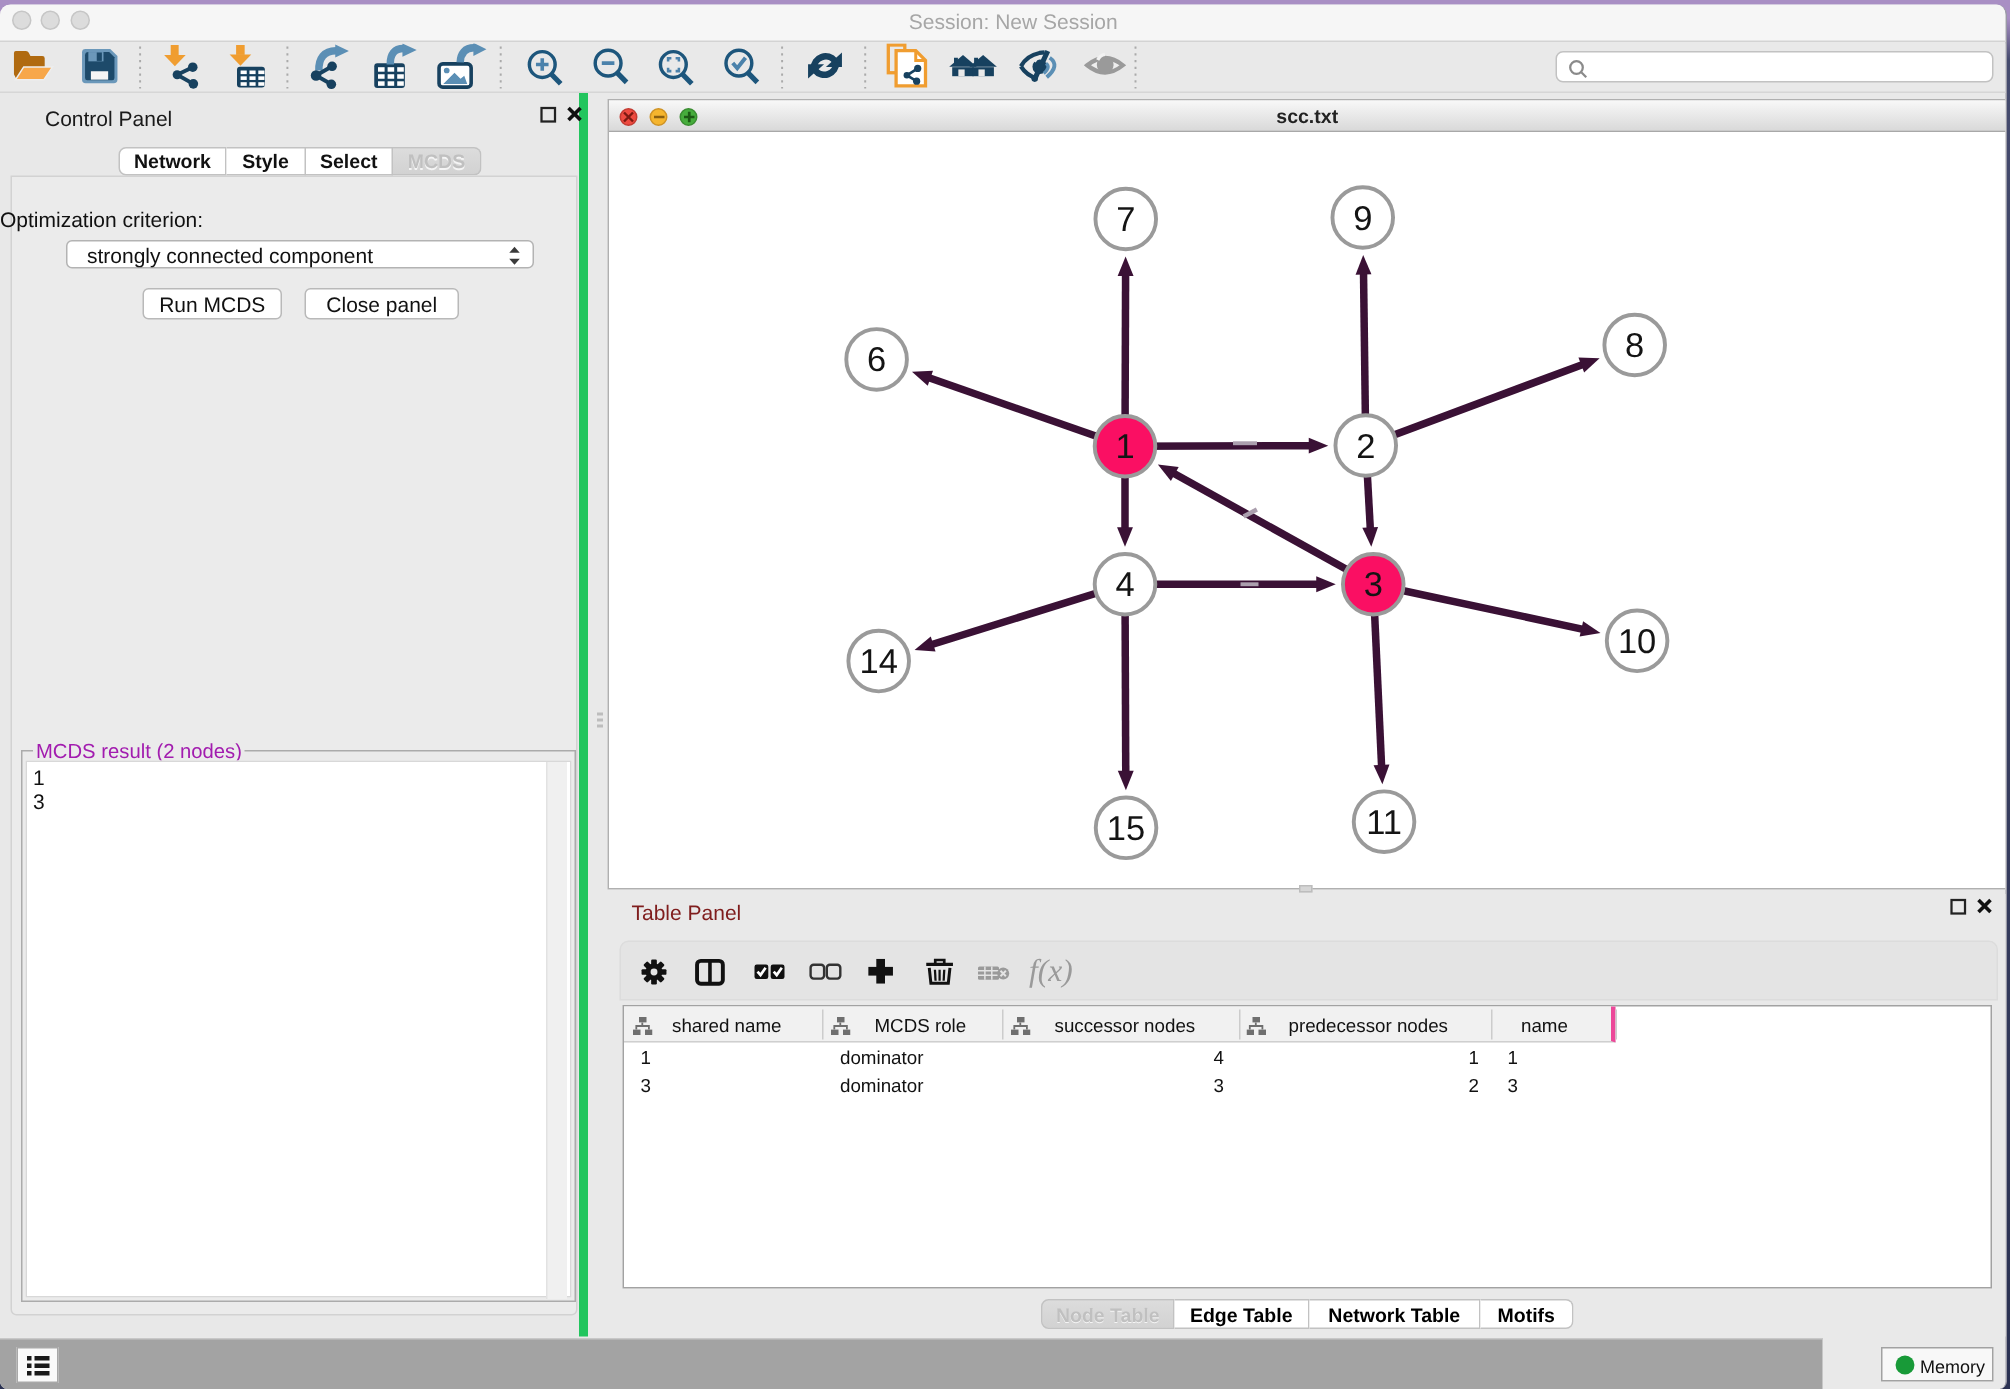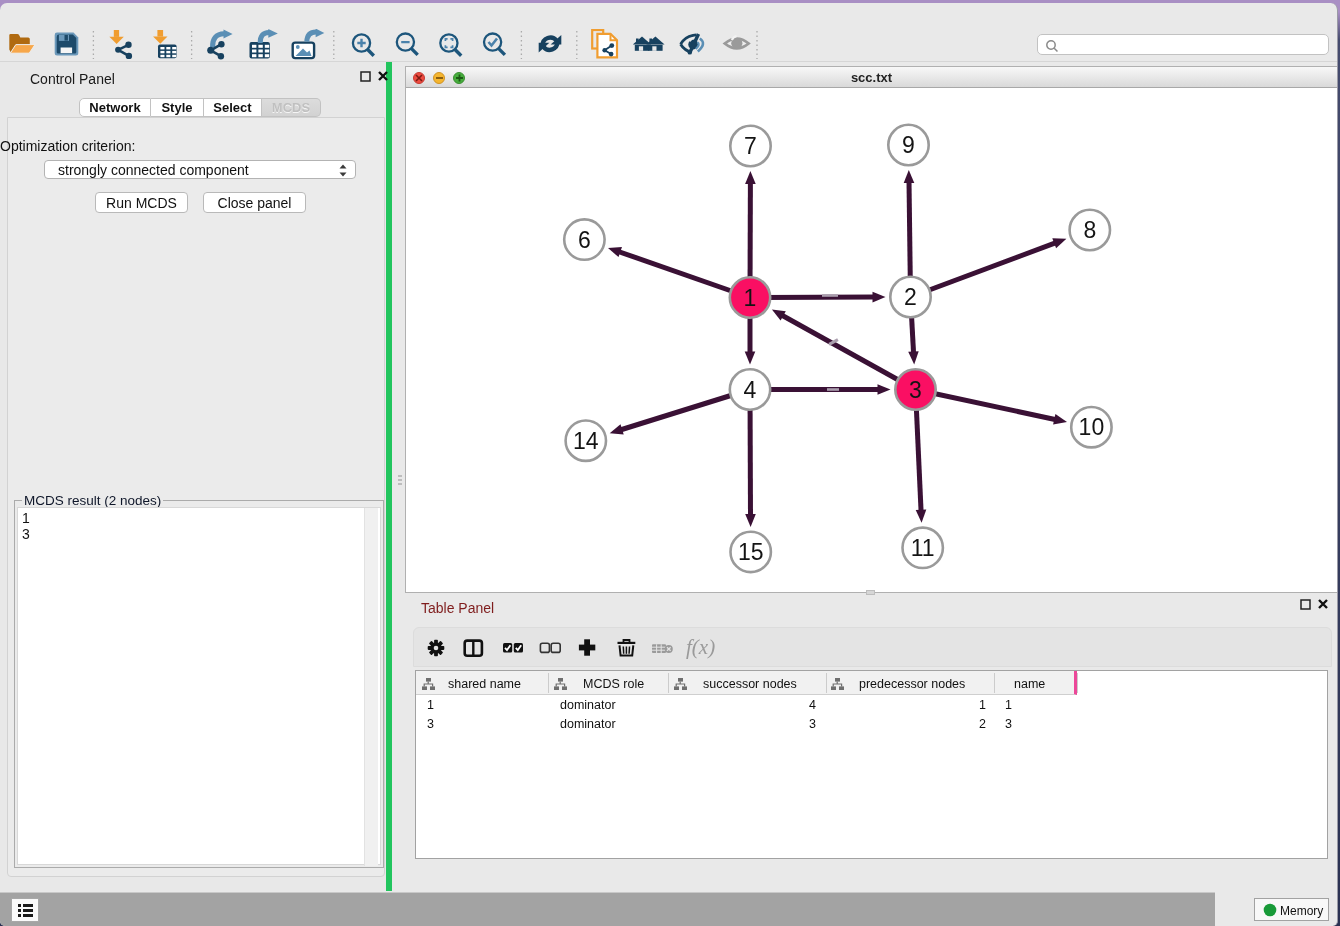--- a/index.html
+++ b/index.html
@@ -16,21 +16,21 @@
 #cp-content{position:absolute;left:7px;top:55px;width:378px;height:760px;background:#ebebeb;border:1px solid #d2d2d2;border-radius:0 0 4px 4px}
 .tabstrip{position:absolute;display:flex;font-size:13px;font-weight:bold;color:#111}
 .tab{background:#fff;border:1px solid #c2c2c2;border-left:none;display:flex;align-items:center;justify-content:center}
 .tab.first{border-left:1px solid #c2c2c2;border-radius:5px 0 0 5px}
 .tab.last{border-radius:0 5px 5px 0}
 .tab.gray{background:linear-gradient(#dcdcdc,#d2d2d2);color:#c0c0c0;text-shadow:0 1px 0 #f5f5f5}
 #opt-label{position:absolute;left:0;top:76px;width:392px;text-align:left;font-size:14px;color:#111}
 #dropdown{position:absolute;left:44px;top:98px;width:312px;height:19px;background:#fff;border:1px solid #b3b3b3;border-radius:4px;font-size:14px;color:#111;line-height:18px;padding-left:13px}
 .btn{position:absolute;height:21px;background:#fff;border:1px solid #b9b9b9;border-radius:4px;font-size:14px;color:#111;text-align:center;line-height:20px}
 #fieldset{position:absolute;left:14px;top:438px;width:370px;height:368px;border:1px solid #ababab}
-#fieldset-legend{position:absolute;left:7px;top:-8px;background:#ebebeb;padding:0 2px;font-size:13.5px;color:#0f172a}
+#fieldset-legend{position:absolute;left:7px;top:-8px;background:#ebebeb;padding:0 2px;font-size:13.5px;color:#a21caf}
 #mcds-white{position:absolute;left:2px;top:6px;width:364px;height:358px;background:#fff;border:1px solid #d8d8d8;font-size:14px;color:#111}
 #mcds-sb{position:absolute;right:2px;top:0px;width:14px;height:358px;background:#f0f0f0;border-left:1px solid #e2e2e2}
 
 #netwin{position:absolute;left:405px;top:63px;width:933px;height:527px;border:1px solid #b0b0b0;background:#fff}
 #net-titlebar{position:absolute;left:0;top:0;width:931px;height:21px;background:linear-gradient(#f8f8f8,#d9d9d9);border-bottom:1px solid #a8a8a8}
 #net-title{position:absolute;width:100%;text-align:center;top:3px;font-size:13px;font-weight:bold;color:#222}
 .tl2{position:absolute;top:4.5px;width:12px;height:12px;border-radius:50%}
 
 #tpanel{position:absolute;left:405px;top:593px;width:933px;height:295px;background:#e9e9e9}
 #tpanel-title{position:absolute;left:16px;top:4px;font-size:14px;color:#7f1d1d}
@@ -51,20 +51,26 @@
   <defs>
     <g id="sortg" fill="#6f6f6f">
       <rect x="4" y="0" width="5" height="3.6"></rect>
       <rect x="0" y="8.4" width="5" height="3.6"></rect>
       <rect x="8" y="8.4" width="5" height="3.6"></rect>
       <path d="M6.2,3.6 L6.2,6 M2.2,8.4 L2.2,6 L10.6,6 L10.6,8.4" stroke="#6f6f6f" stroke-width="1.2" fill="none"></path>
     </g>
   </defs>
 </svg>
 <div id="win">
+  <div id="titlebar">
+    <div class="tl" style="left:8px"></div>
+    <div class="tl" style="left:27px"></div>
+    <div class="tl" style="left:47px"></div>
+    <div id="title-text">Session: New Session</div>
+  </div>
   <div id="toolbar">
     <svg width="1340" height="33" id="tbicons">
 
       <g stroke="#aaaaaa" stroke-width="1.3" stroke-dasharray="1.5,3">
         <line x1="93.4" y1="2" x2="93.4" y2="30"></line>
           <line x1="191.6" y1="2" x2="191.6" y2="30"></line>
         <line x1="333.8" y1="2" x2="333.8" y2="30"></line>
           <line x1="521.4" y1="2" x2="521.4" y2="30"></line>
         <line x1="576.8" y1="2" x2="576.8" y2="30"></line>
           <line x1="757" y1="2" x2="757" y2="30"></line>
@@ -412,20 +418,26 @@
       <div class="trow" style="left:144px;top:27px">dominator</div>
       <div class="trow" style="left:340px;top:27px;width:60px;text-align:right">4</div>
       <div class="trow" style="left:510px;top:27px;width:60px;text-align:right">1</div>
       <div class="trow" style="left:589px;top:27px">1</div>
       <div class="trow" style="left:11px;top:46px">3</div>
       <div class="trow" style="left:144px;top:46px">dominator</div>
       <div class="trow" style="left:340px;top:46px;width:60px;text-align:right">3</div>
       <div class="trow" style="left:510px;top:46px;width:60px;text-align:right">2</div>
       <div class="trow" style="left:589px;top:46px">3</div>
     </div>
+    <div class="btabs">
+      <div class="tab first gray" style="width:89px;height:20px">Node Table</div>
+      <div class="tab" style="width:90px;height:20px">Edge Table</div>
+      <div class="tab" style="width:114px;height:20px">Network Table</div>
+      <div class="tab last" style="width:62px;height:20px">Motifs</div>
+    </div>
   </div>
   <div id="statusbar">
     <div id="listbtn">
       <svg width="26" height="22">
         <g fill="#1a1a1a">
           <rect x="6" y="5" width="3" height="3"></rect>
             <rect x="11" y="5" width="10" height="3"></rect>
           <rect x="6" y="10" width="3" height="3"></rect>
             <rect x="11" y="10" width="10" height="3"></rect>
           <rect x="6" y="15" width="3" height="3"></rect>

